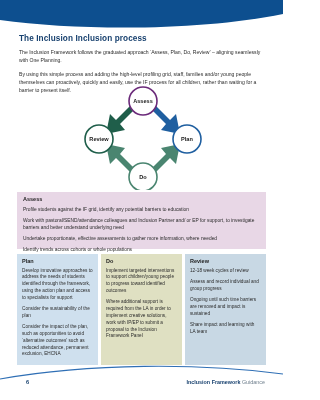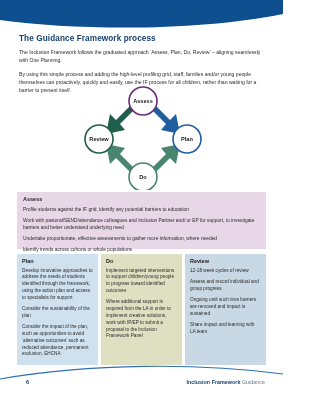--- a/index.html
+++ b/index.html
@@ -149,21 +149,21 @@
 </head>
 <body>
 
 <div class="header-banner">
   <svg width="283" height="30" viewBox="0 0 283 30" xmlns="http://www.w3.org/2000/svg">
     <path d="M0,0 L283,0 L283,14 C200,31 80,31 0,20 Z" fill="#0d4f8f"></path>
   </svg>
 </div>
 
 <div class="intro">
-  <h1 class="page-title">The Guidance Framework process</h1>
+  <h1 class="page-title">The Inclusion Inclusion process</h1>
   <p>The Inclusion Framework follows the graduated approach ‘Assess, Plan, Do, Review’ – aligning seamlessly with One Planning.</p>
   <p>By using this simple process and adding the high-level profiling grid, staff, families and/or young people themselves can proactively, quickly and easily, use the IF process for all children, rather than waiting for a barrier to present itself.</p>
 </div>
 
 <div class="cycle">
   <svg width="118" height="104" viewBox="0 0 118 104" xmlns="http://www.w3.org/2000/svg">
 
     <g>
       <path d="M70,18 L86,34 L92,28 L96,48 L77,44 L82,38 L66,22 Z" fill="#1f5fa0"></path>
     </g>

